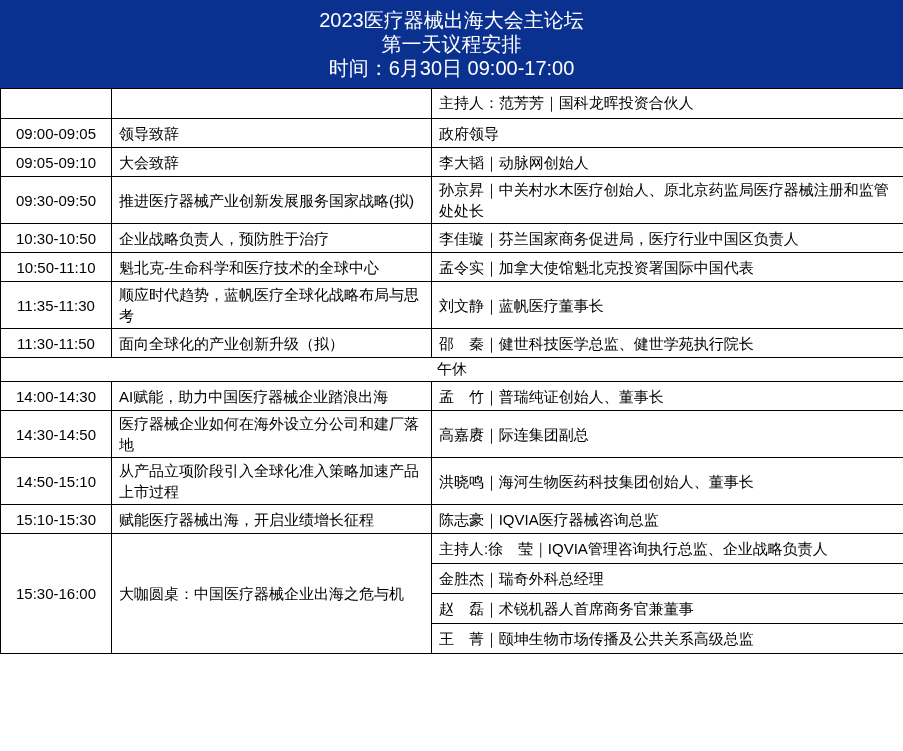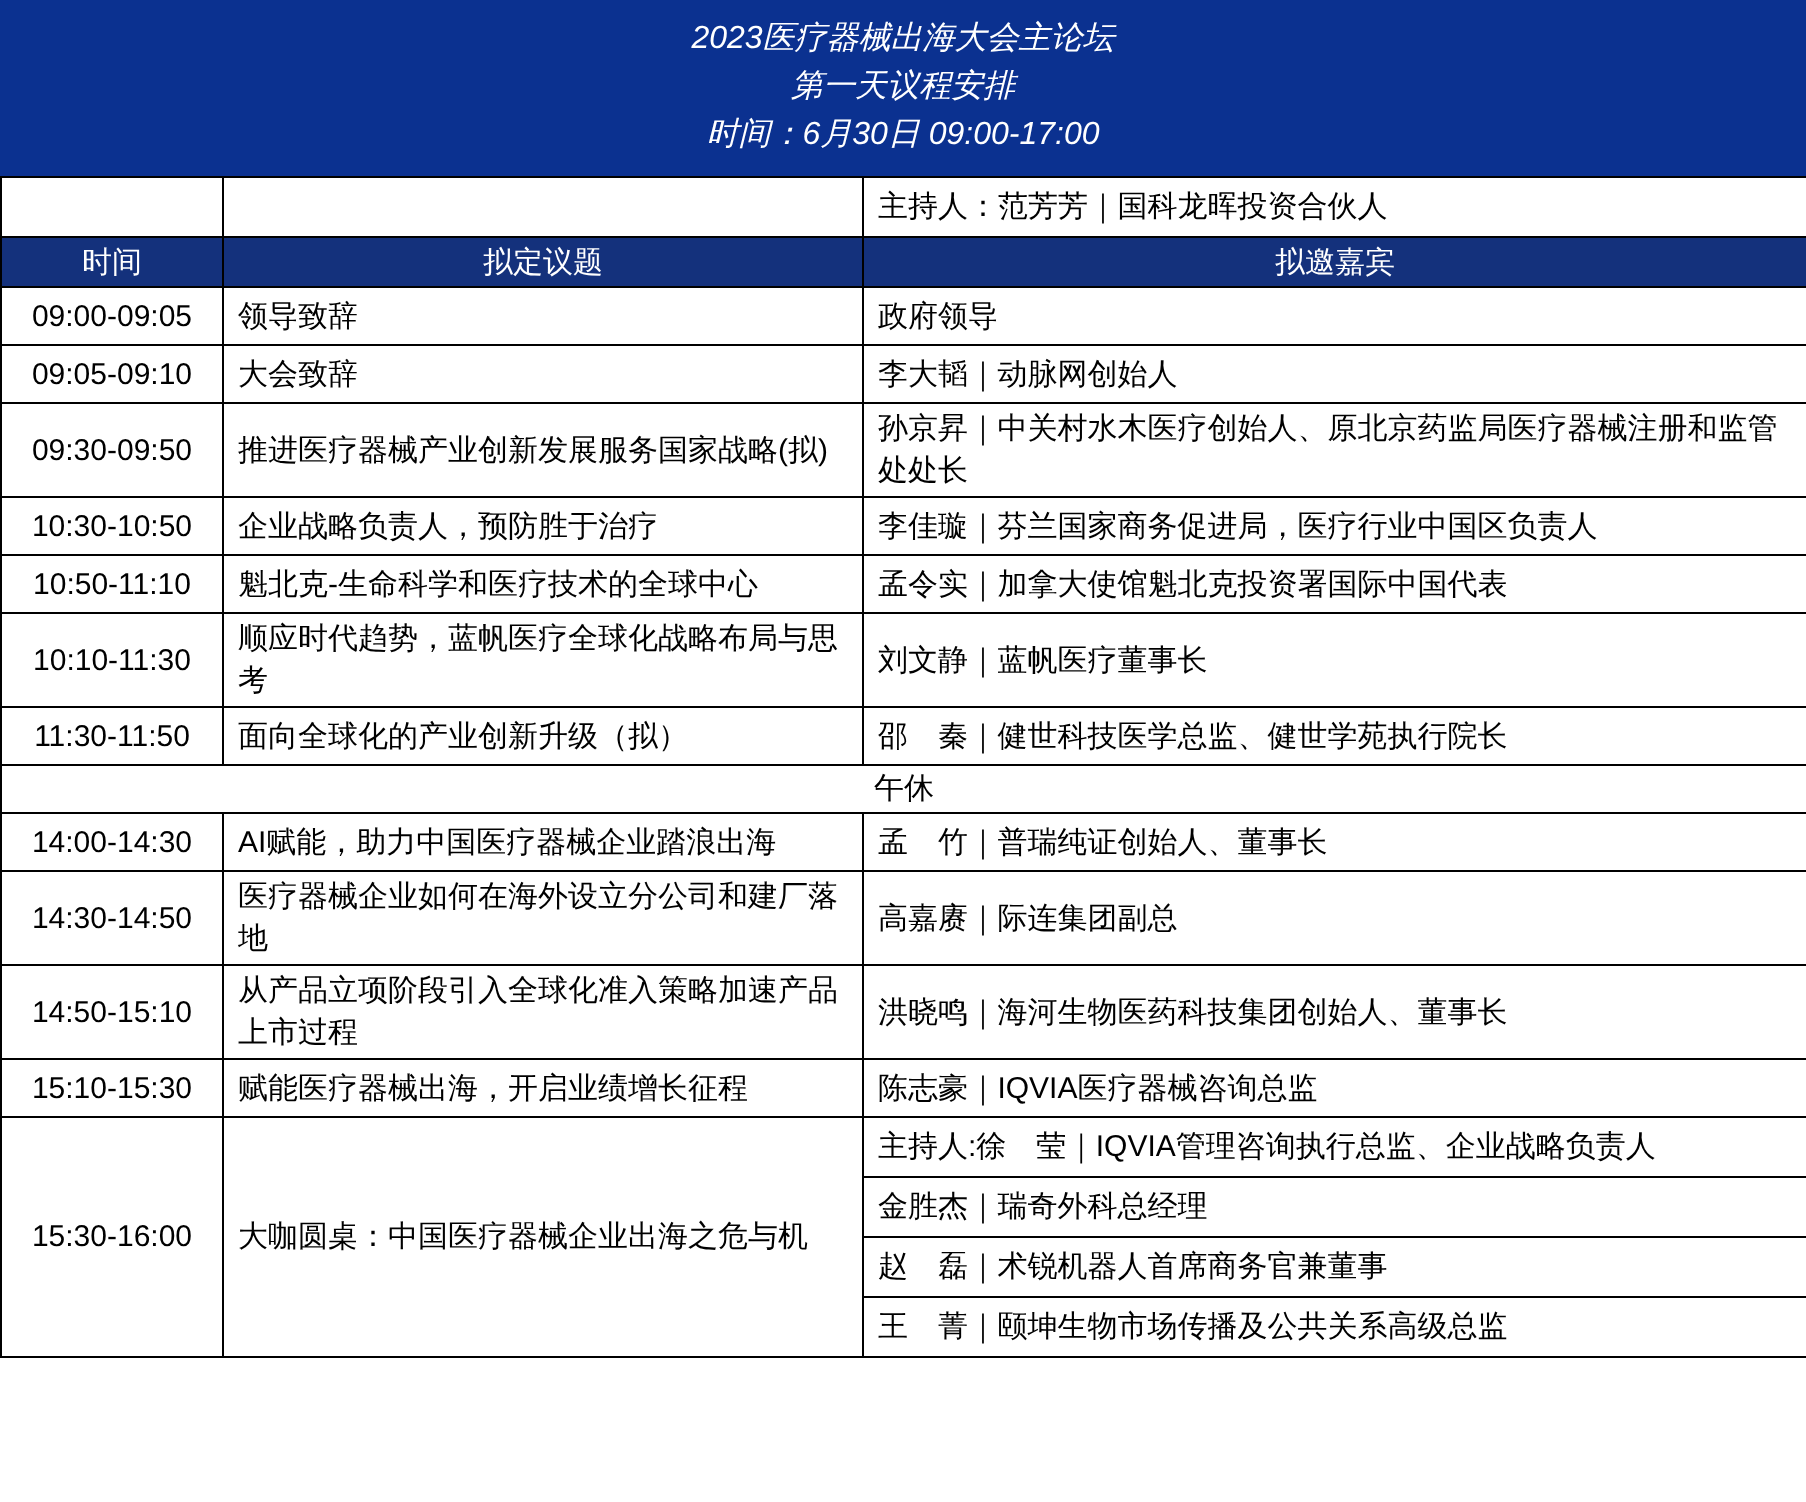--- a/index.html
+++ b/index.html
@@ -17,23 +17,22 @@
     color:var(--body-text);
     font-family:"Liberation Sans","DejaVu Sans",sans-serif;
   }
   .banner{
     background:var(--banner-bg);
     color:var(--banner-text);
     text-align:center;
     padding:8px 0 8px 0;
   }
   .banner div{
-    font-size:16px;
+    font-size:20px;
     line-height:24px;
-    font-style:italic;
   }
   table{
     border-collapse:collapse;
     table-layout:fixed;
     width:903px;
     background:var(--row-bg);
   }
   td,th{
     border:1px solid var(--border);
     font-size:15px;
@@ -85,25 +84,20 @@
     <col style="width:111px">
     <col style="width:320px">
     <col style="width:472px">
   </colgroup>
   <tbody>
     <tr class="mod-row">
       <td></td>
       <td></td>
       <td class="mod-text">主持人：范芳芳｜国科龙晖投资合伙人</td>
     </tr>
-    <tr class="header-row">
-      <th>时间</th>
-      <th>拟定议题</th>
-      <th>拟邀嘉宾</th>
-    </tr>
   </tbody>
   <tbody>
       <tr class="session">
         <td class="c-time">09:00-09:05</td>
         <td class="c-topic">领导致辞</td>
         <td class="c-guest pad">政府领导</td>
       </tr>
       <tr class="session">
         <td class="c-time">09:05-09:10</td>
         <td class="c-topic">大会致辞</td>
@@ -118,21 +112,21 @@
         <td class="c-time">10:30-10:50</td>
         <td class="c-topic">企业战略负责人，预防胜于治疗</td>
         <td class="c-guest pad">李佳璇｜芬兰国家商务促进局，医疗行业中国区负责人</td>
       </tr>
       <tr class="session">
         <td class="c-time">10:50-11:10</td>
         <td class="c-topic">魁北克-生命科学和医疗技术的全球中心</td>
         <td class="c-guest pad">孟令实｜加拿大使馆魁北克投资署国际中国代表</td>
       </tr>
       <tr class="session">
-        <td class="c-time">10:10-11:30</td>
+        <td class="c-time">11:35-11:30</td>
         <td class="c-topic">顺应时代趋势，蓝帆医疗全球化战略布局与思考</td>
         <td class="c-guest pad">刘文静｜蓝帆医疗董事长</td>
       </tr>
       <tr class="session">
         <td class="c-time">11:30-11:50</td>
         <td class="c-topic">面向全球化的产业创新升级（拟）</td>
         <td class="c-guest pad">邵　秦｜健世科技医学总监、健世学苑执行院长</td>
       </tr>
       <tr>
         <td colspan="3" class="break-cell">午休</td>

